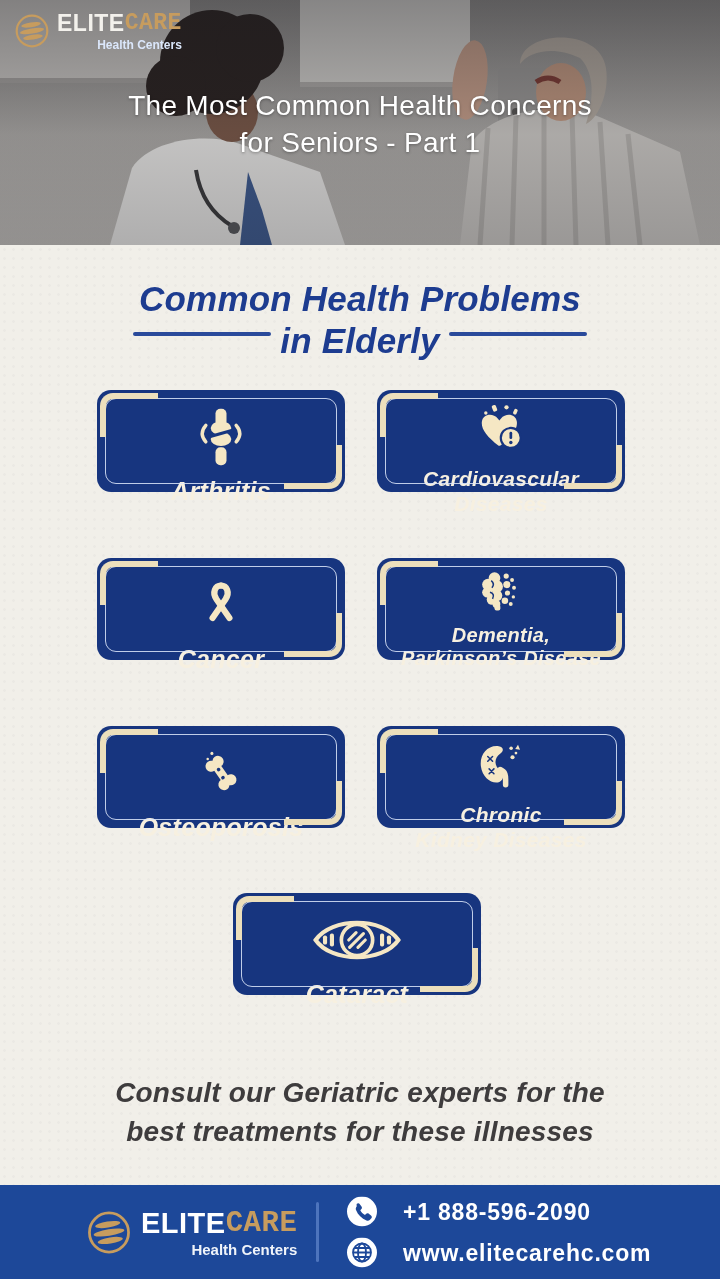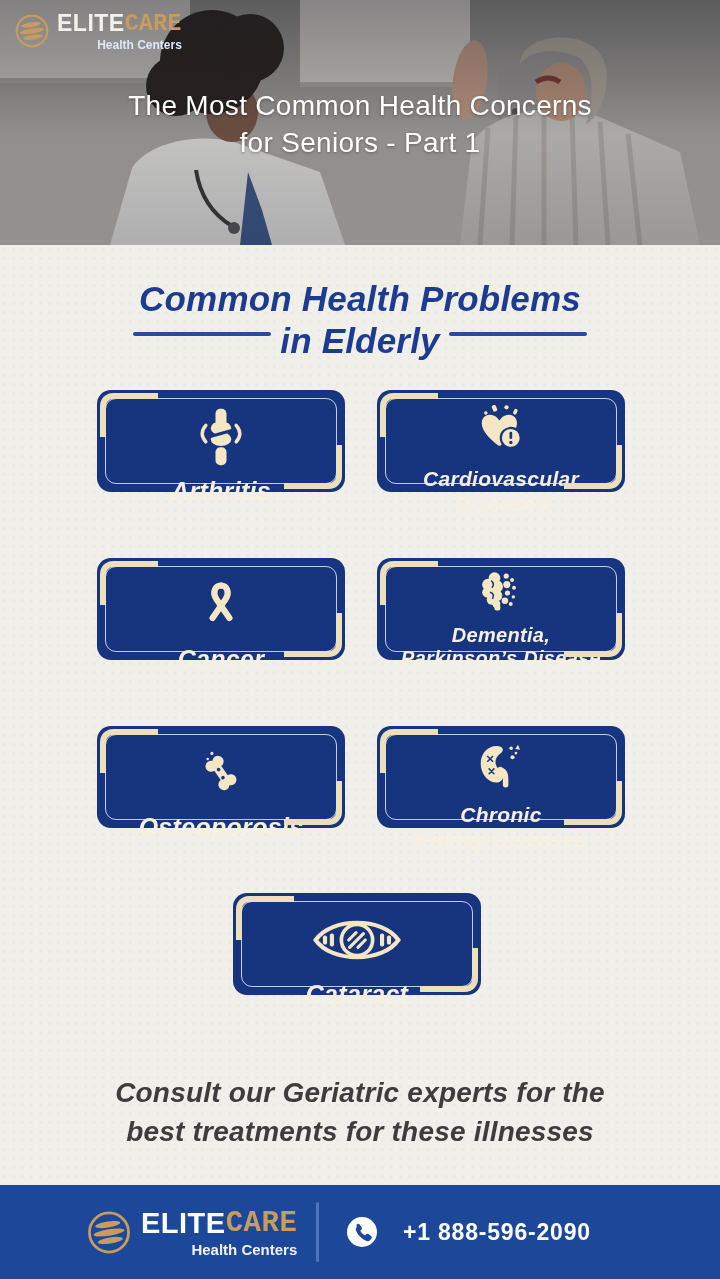--- a/index.html
+++ b/index.html
@@ -13,21 +13,21 @@
     background:linear-gradient(180deg, rgba(25,25,30,.42) 0%, rgba(25,25,30,.18) 55%, rgba(25,25,30,.28) 100%); }
   .hero-title { position:absolute; top:88px; left:0; width:100%; text-align:center;
     color:#ffffff; font-size:28px; font-weight:400; line-height:1.32; letter-spacing:.3px;
     text-shadow:0 1px 3px rgba(0,0,0,.35); }
 
   
   .brand { display:flex; align-items:center; gap:7px; }
   #hero .brand { position:absolute; top:10px; left:14px; }
   .brand .ring { flex:0 0 auto; }
   .brand-text { display:flex; flex-direction:column; }
-  .brand-row { display:flex; align-items:center; font-weight:700; letter-spacing:.5px; }
+  .brand-row { display:flex; align-items:flex-start; font-weight:700; letter-spacing:.5px; }
   #hero .brand-row { font-size:23px; }
   #hero .brand-elite { color:#f3f1ec; }
   .brand-care { color:#c79c5e;font-family:Liberation Mono, monospace; }
   #hero .brand-tagline { font-size:12px; font-weight:700; color:#dbe7fb; text-align:right; margin-top:1px; }
 
   
   #main { position:absolute; top:245px; left:0; width:720px; height:940px;
     background:#f1efe9;
     background-image:radial-gradient(rgba(0,0,0,.025) 1px, transparent 1.6px);
     background-size:9px 9px;font-style:italic; }
@@ -355,16 +355,29 @@
     <div class="footer-divider"></div>
 
     <div class="contacts">
       <a class="contact-row">
         <svg class="cicon" viewBox="0 0 30 30">
           <circle cx="15" cy="15" r="15" fill="#ffffff"></circle>
           <path d="M9.6,7.6 c1,-1 2.5,-1 3.2,0.1 l1.7,2.2 c0.7,0.9 0.5,2.1 -0.3,2.9 l-0.9,0.9 c1,2.1 2.6,3.7 4.7,4.7 l0.9,-0.9 c0.8,-0.8 2,-1 2.9,-0.3 l2.2,1.7 c1.1,0.7 1.1,2.2 0.1,3.2 l-1.1,1.1 c-0.9,0.9 -2.3,1.2 -3.5,0.7 c-4.8,-1.9 -8.6,-5.7 -10.5,-10.5 c-0.5,-1.2 -0.2,-2.6 0.7,-3.5 z" fill="#1d4899"></path>
         </svg>
         <span class="contact-text">+1 888-596-2090</span>
       </a>
+      <a class="contact-row">
+        <svg class="cicon" viewBox="0 0 30 30">
+          <circle cx="15" cy="15" r="15" fill="#ffffff"></circle>
+          <g stroke="#1d4899" stroke-width="1.8" fill="none">
+            <circle cx="15" cy="15" r="9"></circle>
+            <ellipse cx="15" cy="15" rx="4" ry="9"></ellipse>
+            <line x1="6" y1="15" x2="24" y2="15"></line>
+            <line x1="7.5" y1="10.5" x2="22.5" y2="10.5"></line>
+            <line x1="7.5" y1="19.5" x2="22.5" y2="19.5"></line>
+          </g>
+        </svg>
+        <span class="contact-text">www.elitecarehc.com</span>
+      </a>
     </div>
   </div>
 
 </div>
 
 </body></html>

